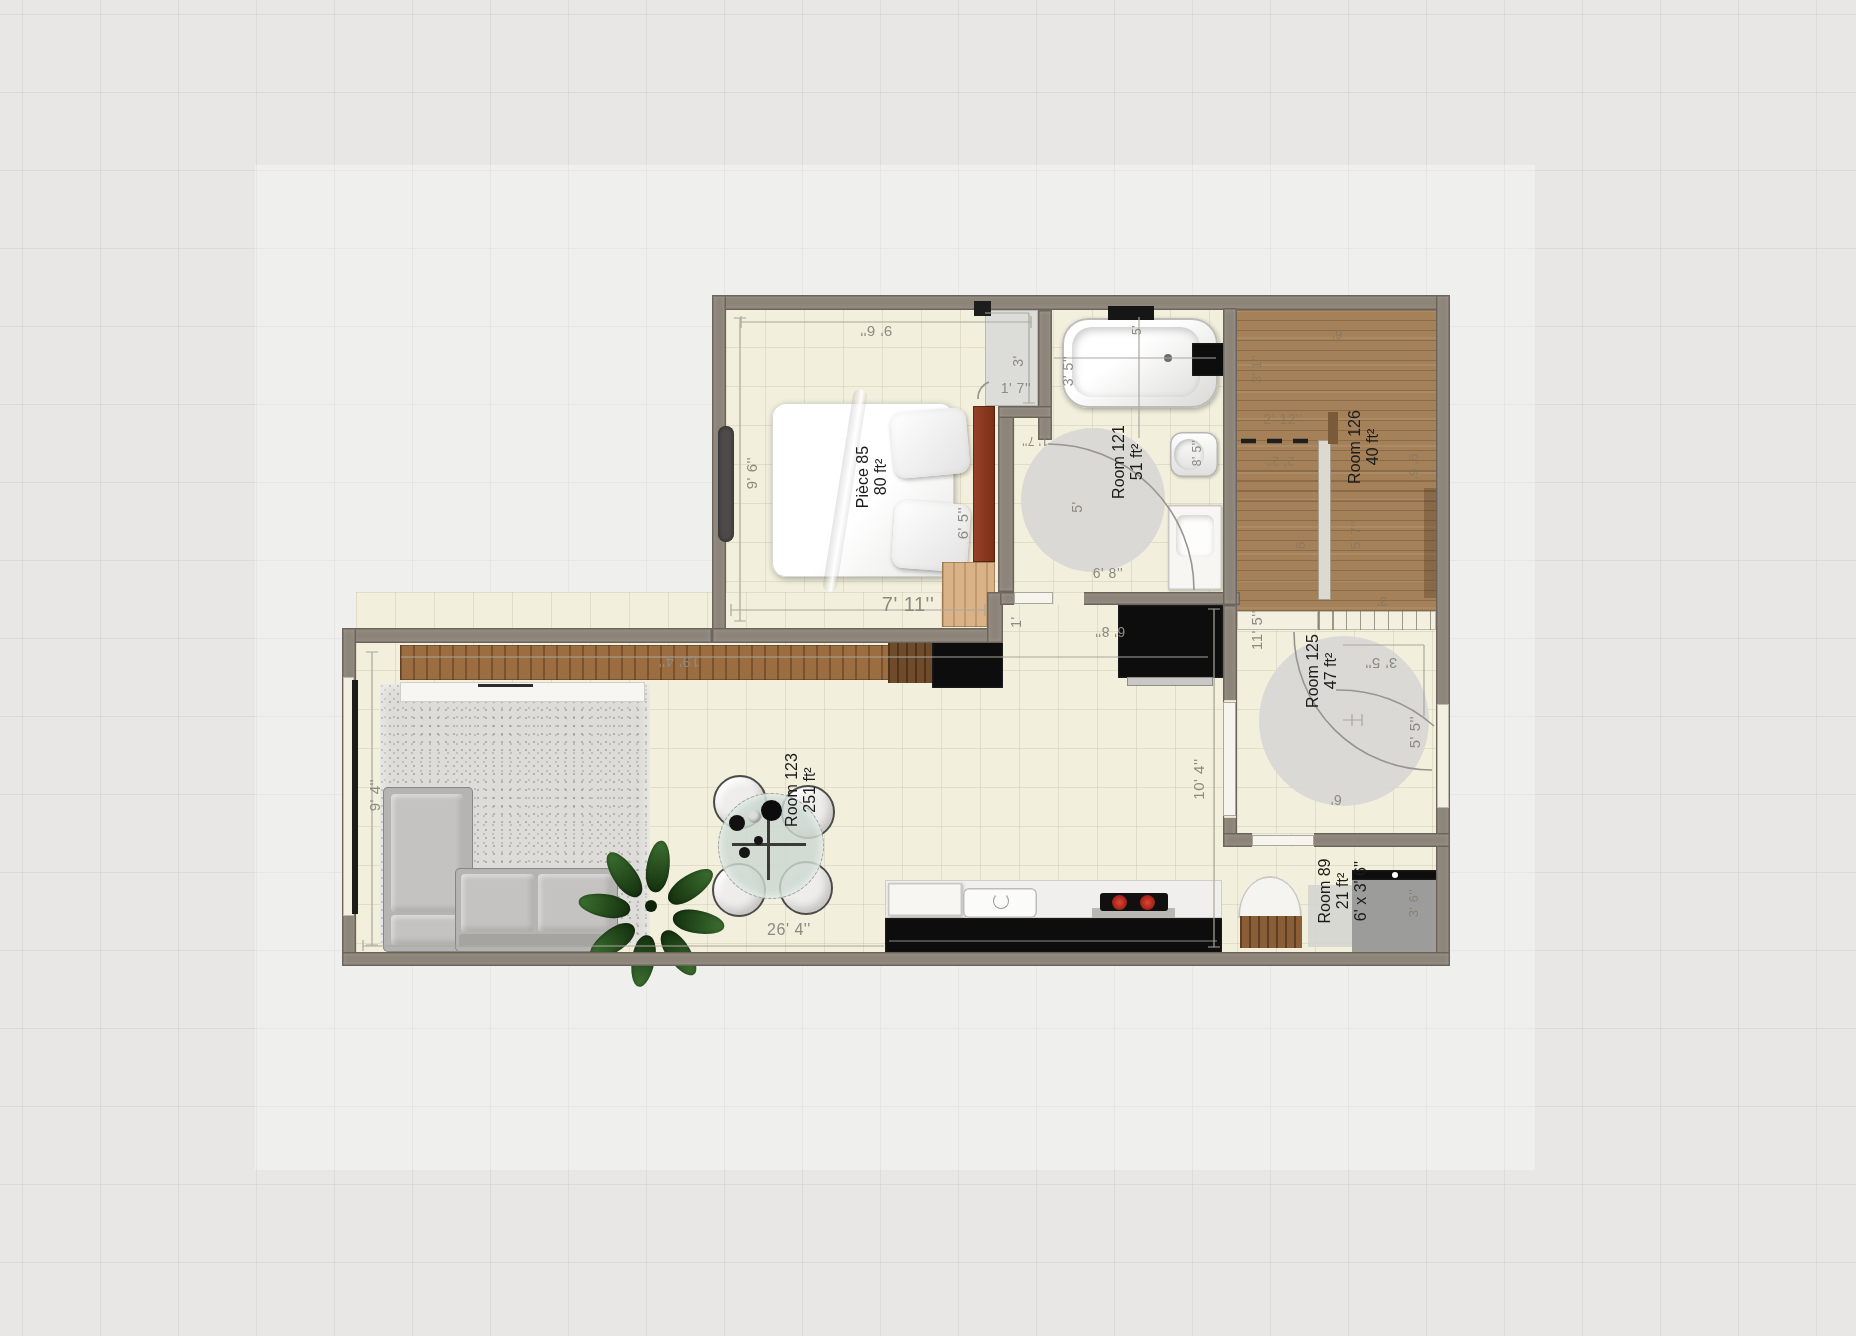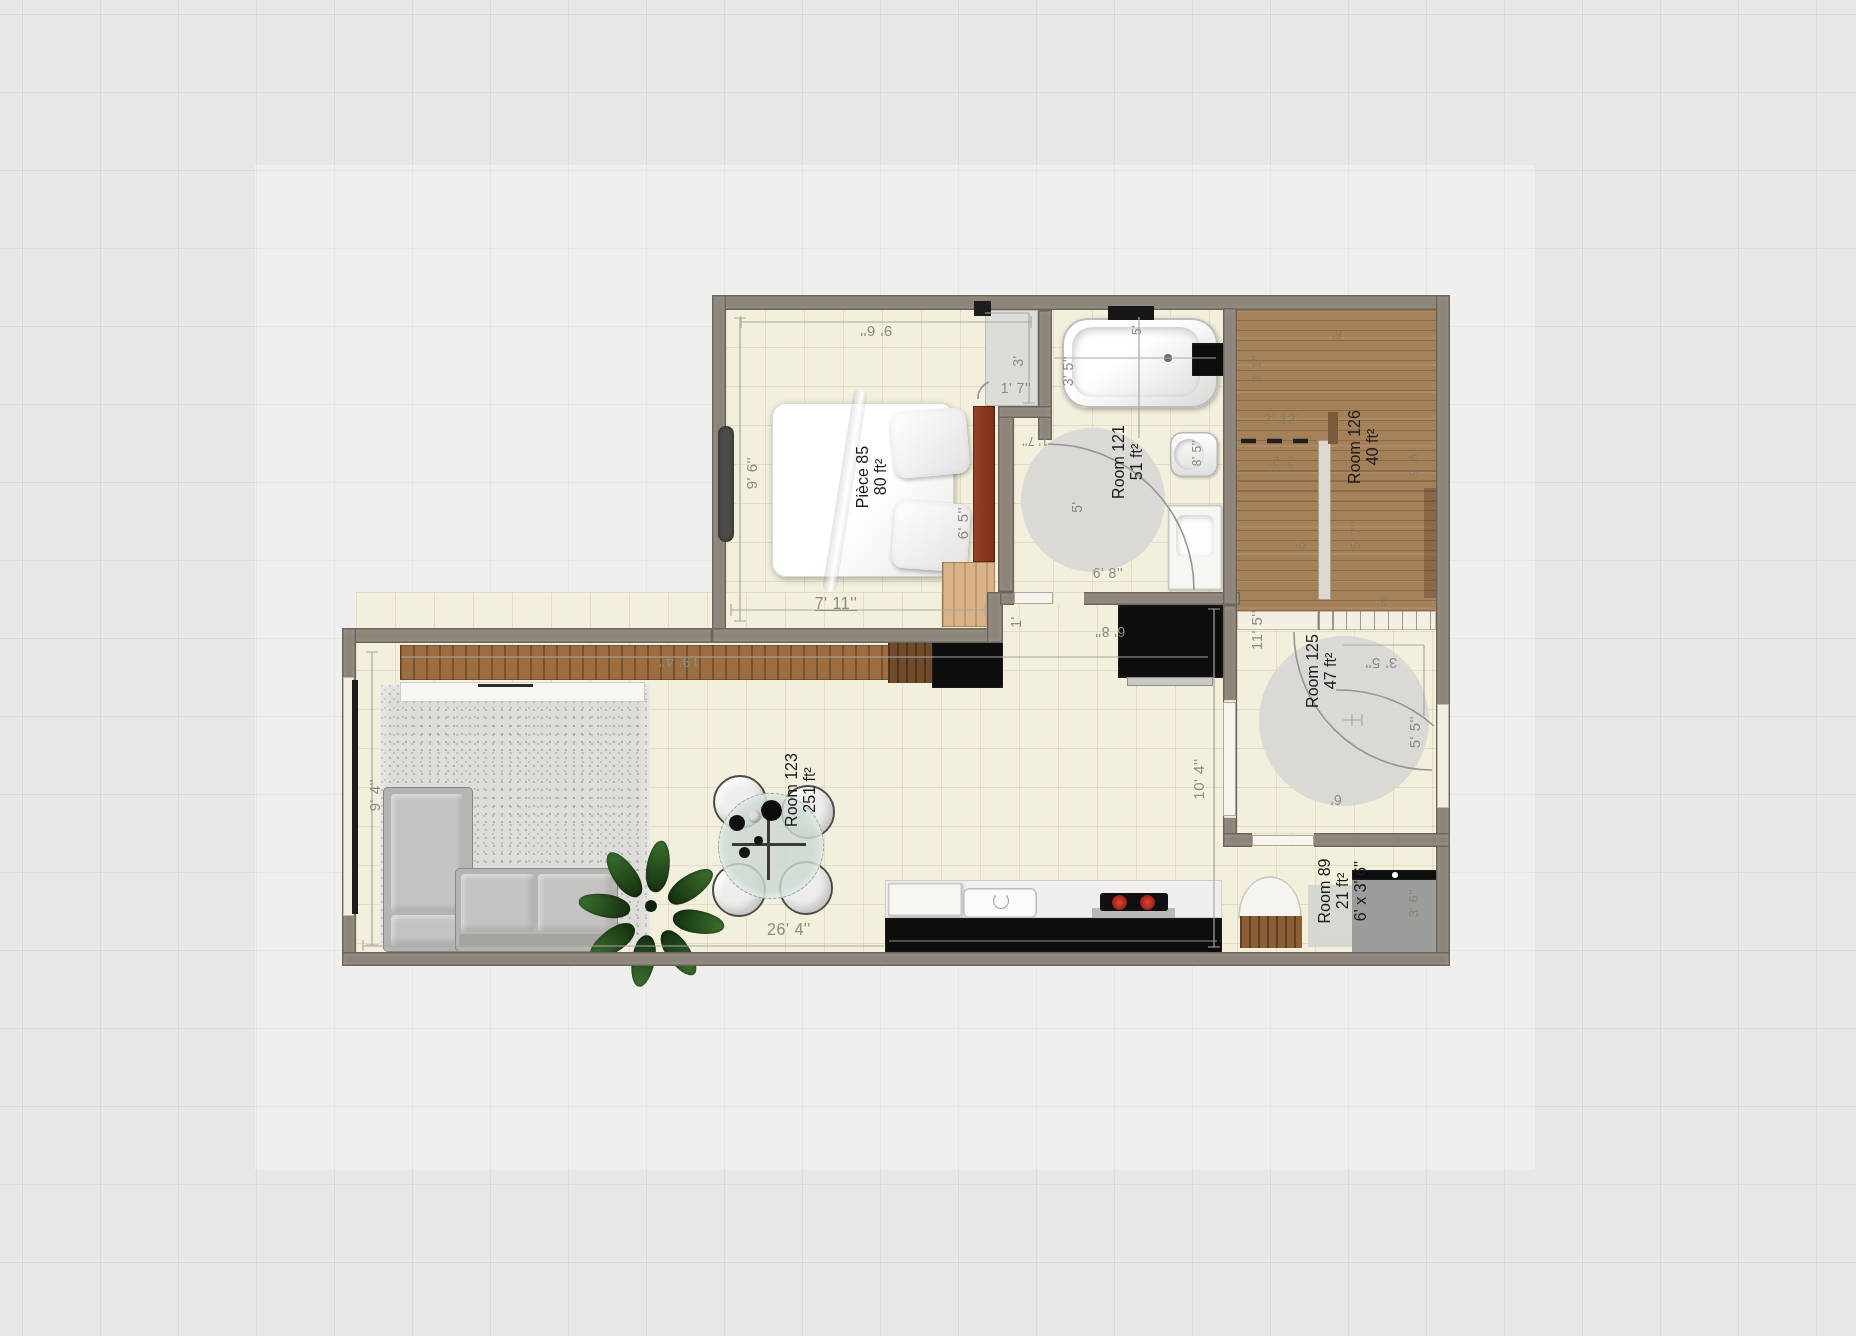--- a/index.html
+++ b/index.html
@@ -235,21 +235,21 @@
     <div>6' x 3' 6''</div>
   </div>
   <div class="room-label" style="left:801px;top:790px;">
     <div>Room 123</div>
     <div>251 ft²</div>
   </div>
 
   <div id="dim-layer">
       <span class="dim" style="left: 876px; top: 331px; font-size: 15px; transform: translate(-50%, -50%) rotate(180deg);">9' 6''</span>
       <span class="dim" style="left: 751px; top: 473px; font-size: 15px; transform: translate(-50%, -50%) rotate(-90deg);">9' 6''</span>
-      <span class="dim" style="left: 836px; top: 604px; font-size: 16px; transform: translate(-50%, -50%) rotate(0deg); text-decoration: underline;">7' 11''</span>
+      <span class="dim" style="left: 908px; top: 604px; font-size: 20px; transform: translate(-50%, -50%) rotate(0deg);">7' 11''</span>
       <span class="dim" style="left: 962px; top: 523px; font-size: 15px; transform: translate(-50%, -50%) rotate(-90deg);">6' 5''</span>
       <span class="dim" style="left: 1018px; top: 361px; font-size: 14px; transform: translate(-50%, -50%) rotate(-90deg);">3'</span>
       <span class="dim" style="left: 1016px; top: 388px; font-size: 14px; transform: translate(-50%, -50%) rotate(0deg);">1' 7''</span>
       <span class="dim" style="left: 1068px; top: 371px; font-size: 14px; transform: translate(-50%, -50%) rotate(-90deg);">3' 5''</span>
       <span class="dim" style="left: 1137px; top: 330px; font-size: 12px; transform: translate(-50%, -50%) rotate(-90deg);">5'</span>
       <span class="dim" style="left: 1077px; top: 507px; font-size: 14px; transform: translate(-50%, -50%) rotate(-90deg);">5'</span>
       <span class="dim" style="left: 1197px; top: 453px; font-size: 12px; transform: translate(-50%, -50%) rotate(-90deg);">8' 5''</span>
       <span class="dim" style="left: 1035px; top: 441px; font-size: 12px; transform: translate(-50%, -50%) rotate(180deg);">1' 7''</span>
       <span class="dim" style="left: 1108px; top: 573px; font-size: 14px; transform: translate(-50%, -50%) rotate(0deg);">6' 8''</span>
       <span class="dim" style="left: 1337px; top: 334px; font-size: 13px; color: rgba(125, 118, 100, 0.65); transform: translate(-50%, -50%) rotate(180deg);">6'</span>

